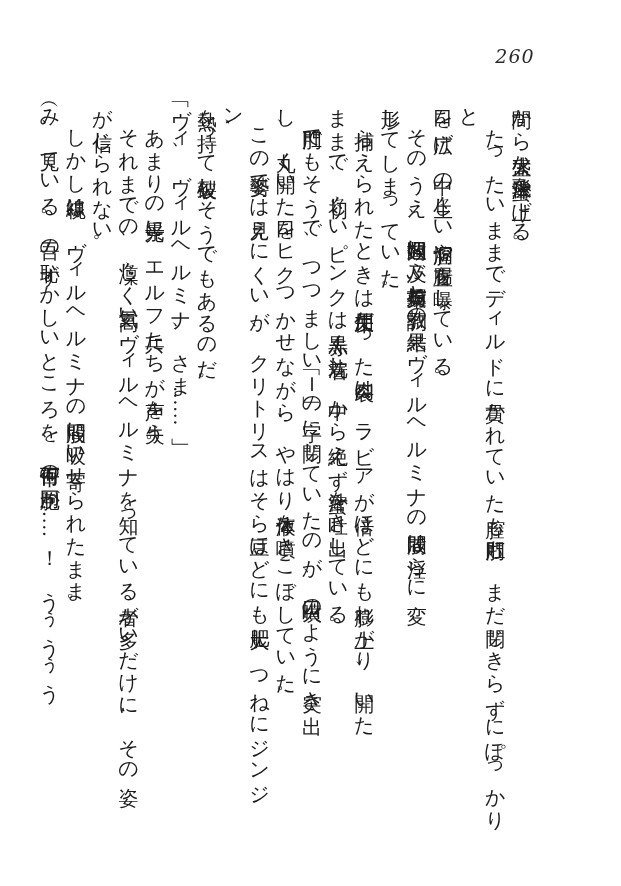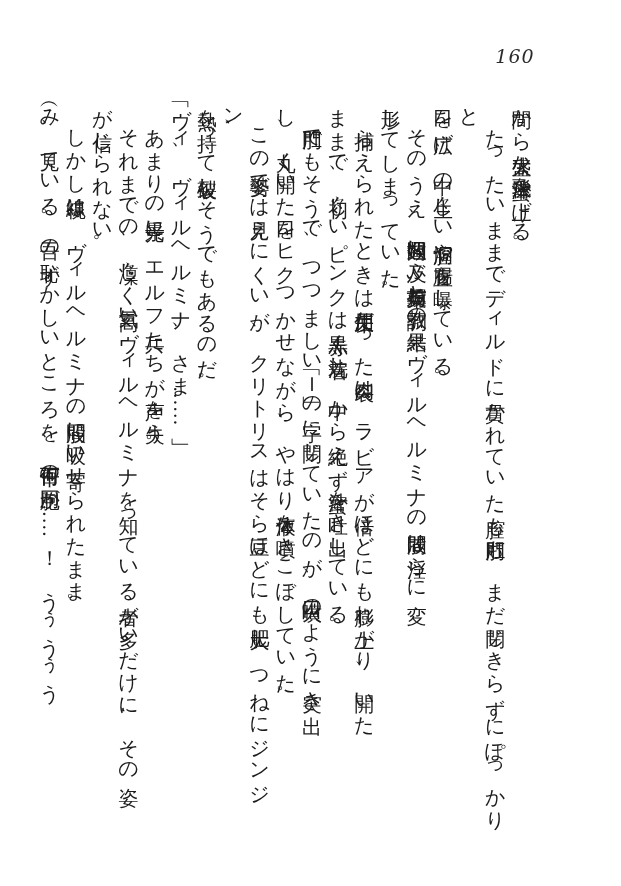--- a/index.html
+++ b/index.html
@@ -45,21 +45,21 @@
     text-align: start;
   }
   .text-block p.indent {
     text-indent: 20px;
   }
 </style>
 </head>
 <body>
 
 <div class="page">
-  <div class="page-number">160</div>
+  <div class="page-number">260</div>
   <div class="text-block" id="text-block">
       <p>間から盛大な蜜飛沫を上げる。</p>
       <p class="indent">たったいままでディルドに貫かれていた膣も肛門も、まだ閉じきらずにぽっかりと</p>
       <p>口を広げ、中の生々しい膣洞や直腸を曝している。</p>
       <p class="indent">そのうえ、数週間に及ぶ媚薬投与と調教の結果、ヴィルヘルミナの股間は淫らに変</p>
       <p>形してしまっていた。</p>
       <p class="indent">捕らえられたときは未使用だった肉裂は、ラビアが倍ほどにも膨れ上がり、開いた</p>
       <p>ままで、初々しいピンクは赤黒く沈着し、中から絶えず蜜汁を吐き出している。</p>
       <p class="indent">肛門でもそうで、つつましい「Ｉ」の字に閉じていたのが、噴火口のように突き出</p>
       <p>し、丸く開いた口をヒクつかせながら、やはり体液を噴きこぼしていた。</p>

